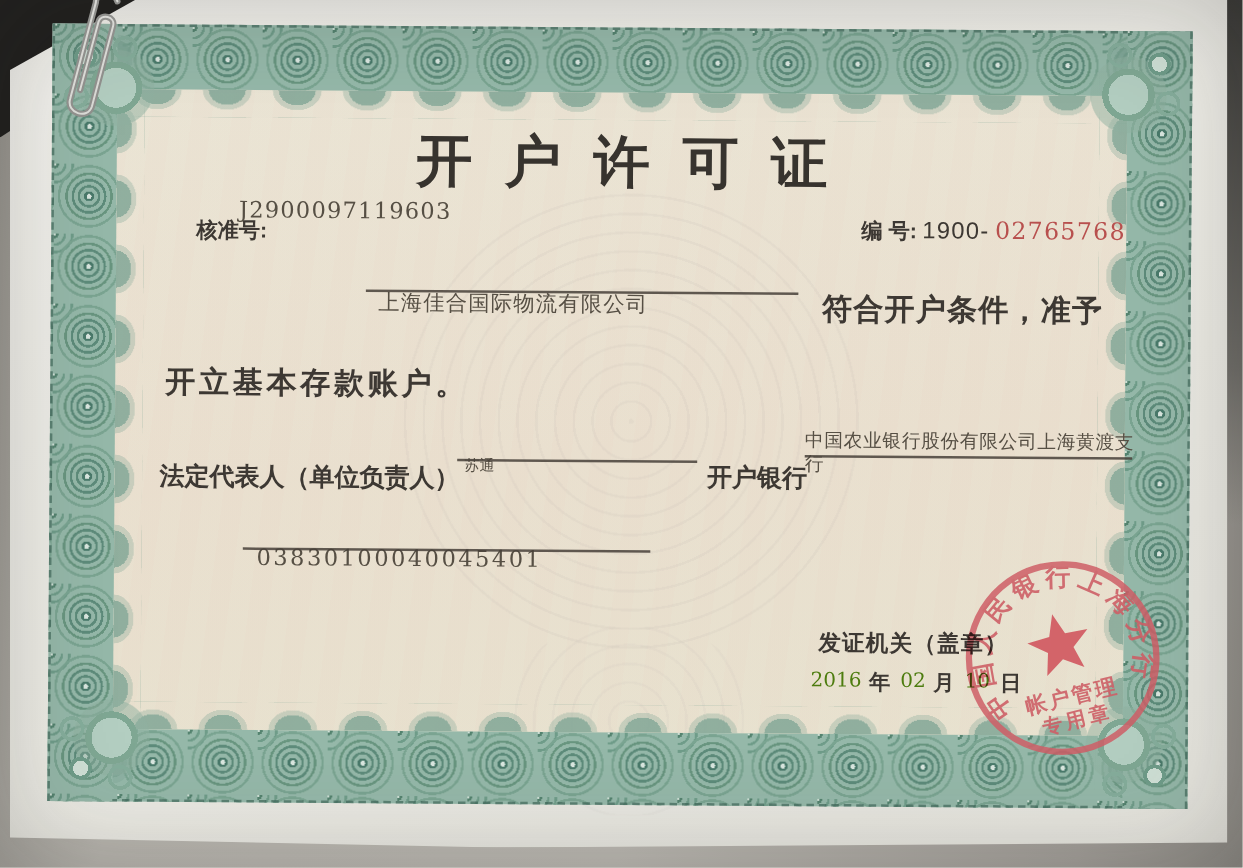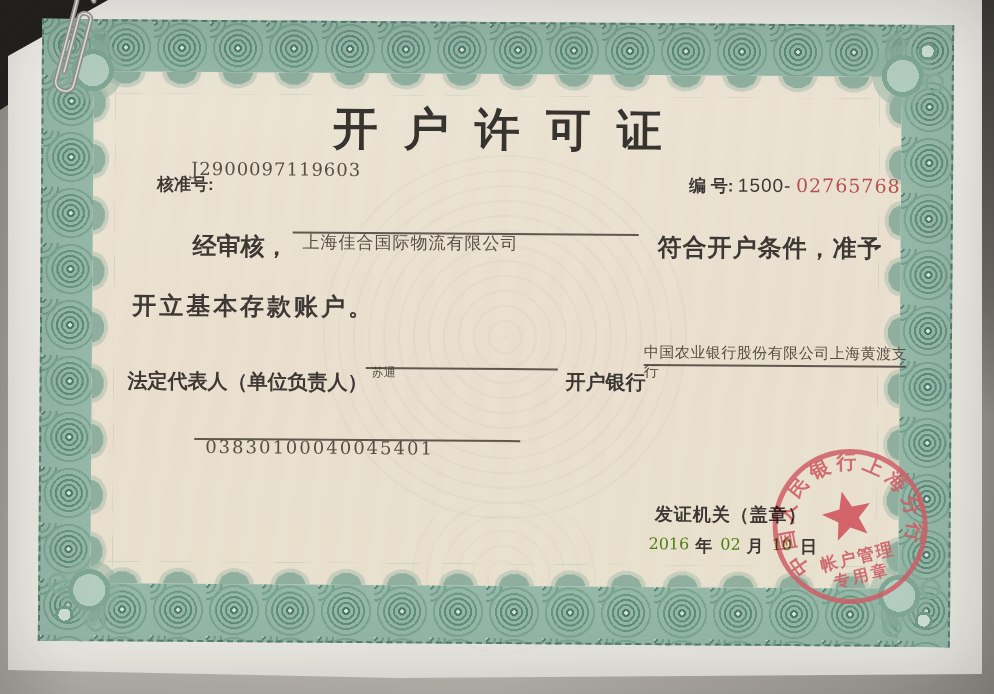--- a/index.html
+++ b/index.html
@@ -118,25 +118,24 @@
 
     <div class="content">
 
       <div class="abs title">开户许可证</div>
 
       <span class="abs lbl f17" style="left:90px;top:153px;margin-left:26px;">核准号:</span>
       <span class="abs val f18" style="left:150px;top:138px;letter-spacing:1px;">J2900097119603</span>
 
       <div class="abs serial" style="left:648px;top:150px;">
         <span class="lbl f17">编 号:</span>
-        <span class="f19" style="letter-spacing:1px;">1500-</span>
+        <span class="f19" style="letter-spacing:1px;">1900-</span>
         <span class="val f19 red" style="letter-spacing:1px;">02765768</span>
       </div>
 
-      <span class="abs lbl f24" style="left:152px;top:210px;">经审核，</span>
       <span class="abs val f17" style="left:262px;top:210px;letter-spacing:1px;">上海佳合国际物流有限公司</span>
       <div class="rule" style="left:252px;top:211px;width:346px;"></div>
       <span class="abs lbl f24" style="left:617px;top:208px;letter-spacing:1px;">符合开户条件，准予</span>
 
       <span class="abs lbl f24" style="left:92px;top:270px;letter-spacing:3px;">开立基本存款账户。</span>
 
       <span class="abs lbl f20" style="left:88px;top:348px;">法定代表人（单位负责人）</span>
       <span class="abs val" style="left:332px;top:343px;font-size:12px;">苏通</span>
       <div class="rule" style="left:326px;top:346px;width:192px;"></div>
 

